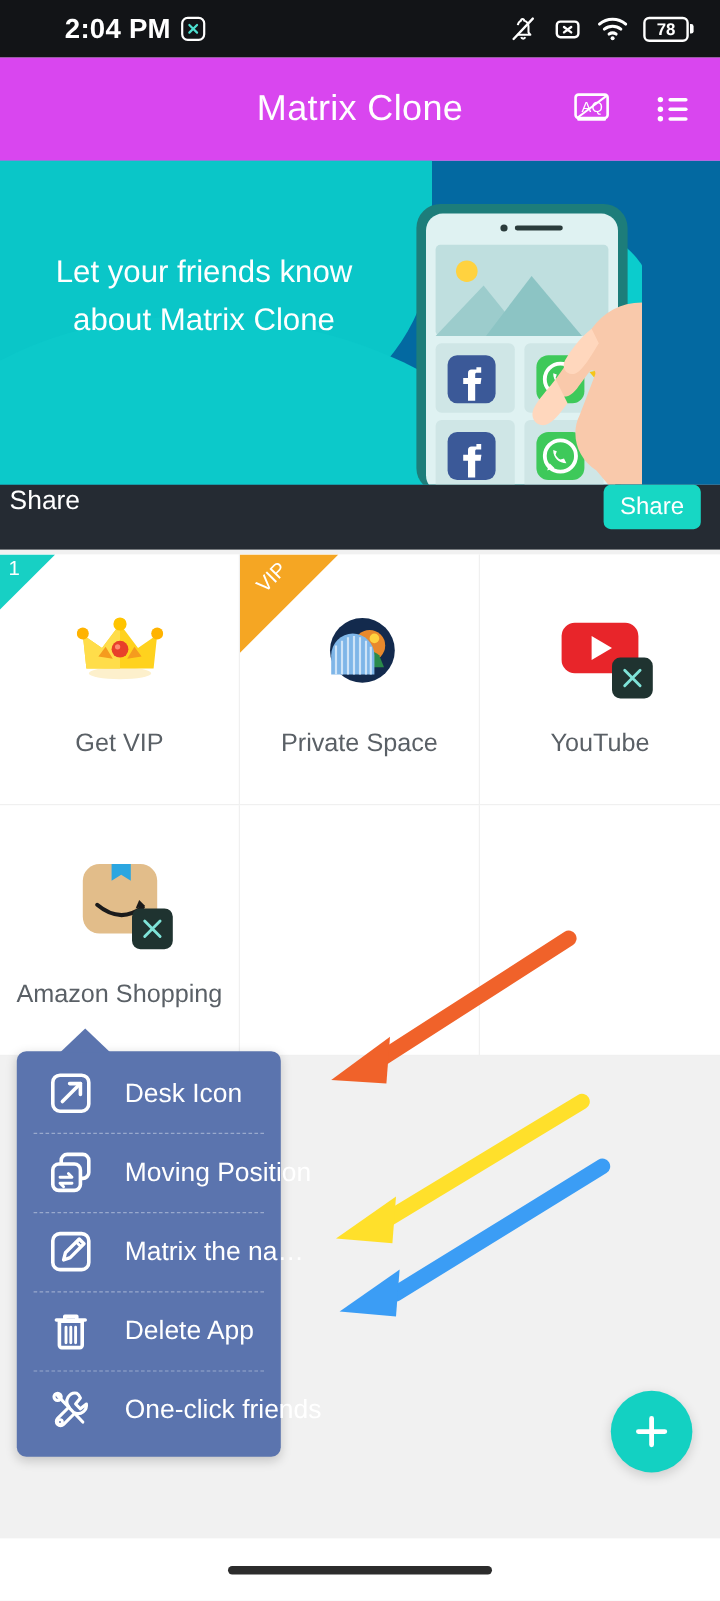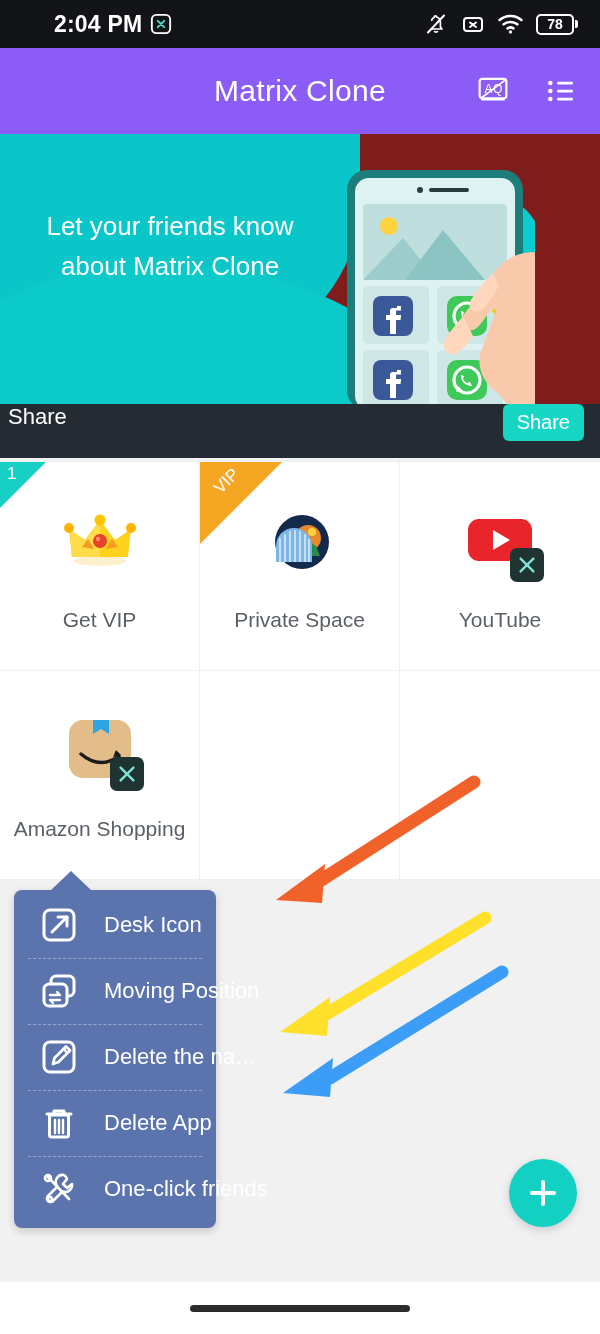--- a/index.html
+++ b/index.html
@@ -28,36 +28,36 @@
   .batt-body {
     width: 38px; height: 21px; border: 2px solid #fff; border-radius: 5px;
     display: flex; align-items: center; justify-content: center; text-align: right;
   }
   .batt-num { font-size: 14px; font-weight: bold; color: #fff; line-height: 1; }
   .batt-cap { width: 3px; height: 8px; background: #fff; border-radius: 0 2px 2px 0; margin-left: 1px; }
 
   
   .appbar {
     position: absolute; top: 48px; left: 0; width: 600px; height: 86px;
-    background: #8b5cf6;
+    background: #d946ef;
     display: flex; align-items: center;
   }
   .appbar-title {
     position: absolute; left: 0; right: 0; text-align: center;
     color: #ffffff; font-size: 30px; font-weight: 500; letter-spacing: .3px;
   }
   .appbar-actions {
     position: absolute; right: 18px; display: flex; align-items: center; gap: 26px;
   }
   .icon-btn { width: 42px; height: 42px; display: flex; align-items: center; justify-content: center; cursor: pointer; }
 
   
   .banner {
     position: absolute; top: 134px; left: 0; width: 600px; height: 270px;
-    background: #7f1d1d; overflow: hidden;
+    background: #0369a1; overflow: hidden;
   }
   .banner-blob1 {
     position: absolute; left: -60px; top: -40px; width: 420px; height: 300px;
     background: #0ac6c8; border-radius: 0 0 70% 40%;
   }
   .banner-blob2 {
     position: absolute; left: -80px; bottom: -90px; width: 520px; height: 230px;
     background: #0cc9ca; border-radius: 50% 60% 0 0 / 70% 80% 0 0;
   }
   .banner-text {
@@ -118,24 +118,23 @@
     position: absolute; right: -6px; bottom: -4px;
     width: 34px; height: 34px; background: #1f3330; border-radius: 7px;
     display: flex; align-items: center; justify-content: center;
   }
 
   
   .arrows { position: absolute; left: 0; top: 0; width: 600px; height: 1334px; pointer-events: none; }
 
   
   .ctxmenu {
-    position: absolute; left: 14px; top: 876px; width: 202px;
+    position: absolute; left: 14px; top: 876px; width: 220px;
     background: #5b74ae; border-radius: 8px; padding: 2px 0 6px 0;
     box-shadow: 0 3px 9px rgba(0,0,0,.18);
-    margin-top: 14px;
   }
   .ctx-caret {
     position: absolute; left: 36px; top: -19px; width: 0; height: 0;
     border-left: 21px solid transparent; border-right: 21px solid transparent;
     border-bottom: 20px solid #5b74ae;
   }
   .ctx-item {
     position: relative; display: flex; align-items: center;
     height: 66px; padding: 0 10px 0 22px; cursor: pointer;
   }
@@ -403,21 +402,21 @@
     </div>
 
     <div class="ctx-item">
       <span class="ctx-icon">
         <svg width="40" height="40" viewBox="0 0 40 40">
           <rect x="5" y="5" width="30" height="30" rx="6" fill="none" stroke="#fff" stroke-width="3"></rect>
           <path d="M14 27 L15.5 21 L27 9.5 L31 13.5 L19.5 25 Z" fill="none" stroke="#fff" stroke-width="2.8" stroke-linejoin="round"></path>
           <path d="M24.5 12 L28.5 16" stroke="#fff" stroke-width="2.4"></path>
         </svg>
       </span>
-      <span class="ctx-label">Delete the na…</span>
+      <span class="ctx-label">Matrix the na…</span>
     </div>
 
     <div class="ctx-item">
       <span class="ctx-icon">
         <svg width="40" height="40" viewBox="0 0 40 40">
           <path d="M8 11 h24" stroke="#fff" stroke-width="3" stroke-linecap="round"></path>
           <path d="M15 11 v-3 h10 v3" fill="none" stroke="#fff" stroke-width="3" stroke-linejoin="round"></path>
           <path d="M10.5 12 h19 v20 a2 2 0 0 1 -2 2 h-15 a2 2 0 0 1 -2 -2 z" fill="none" stroke="#fff" stroke-width="3" stroke-linejoin="round"></path>
           <path d="M16 17 v13 M20 17 v13 M24 17 v13" stroke="#fff" stroke-width="2.4" stroke-linecap="round"></path>
         </svg>

